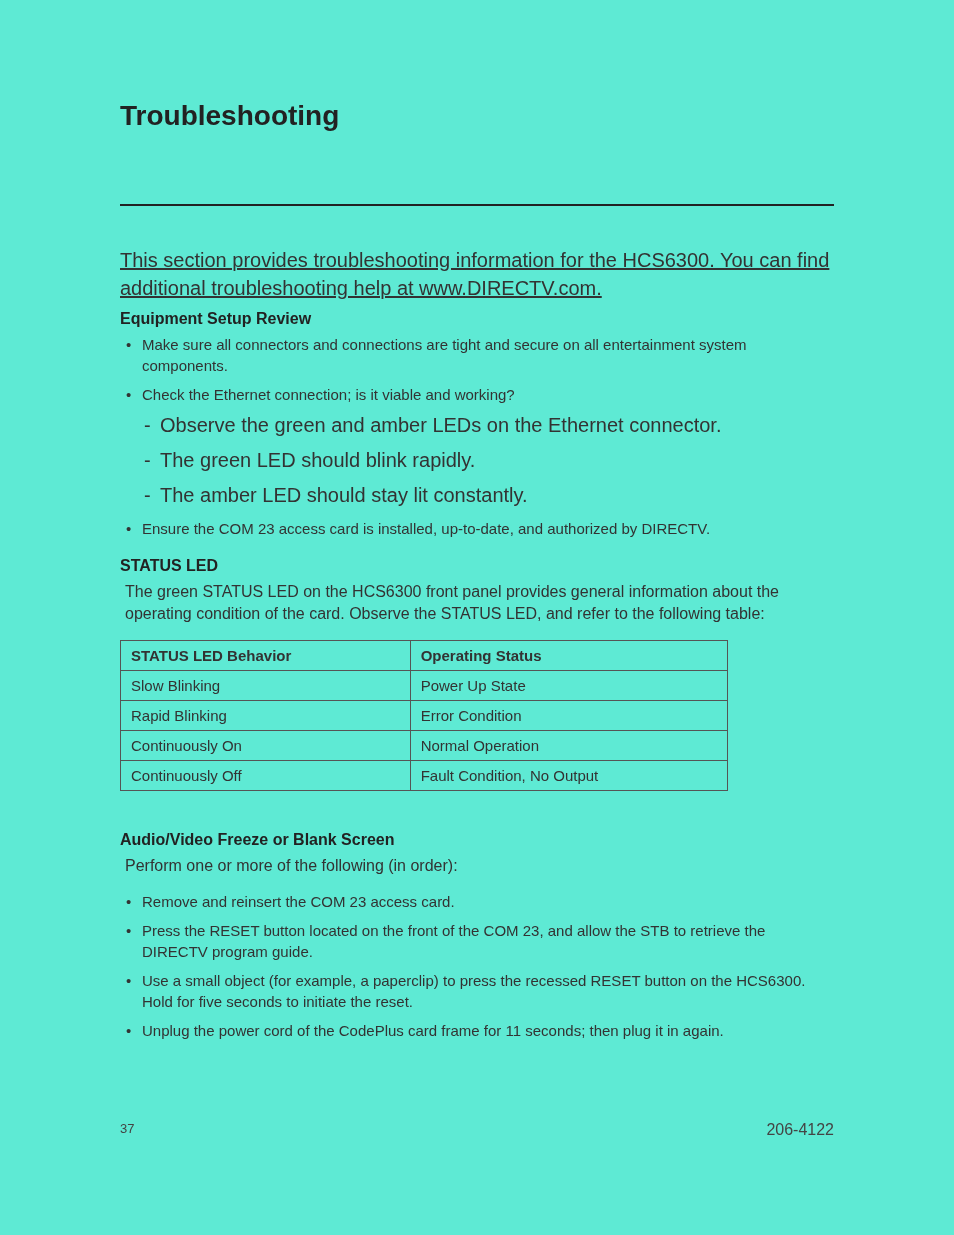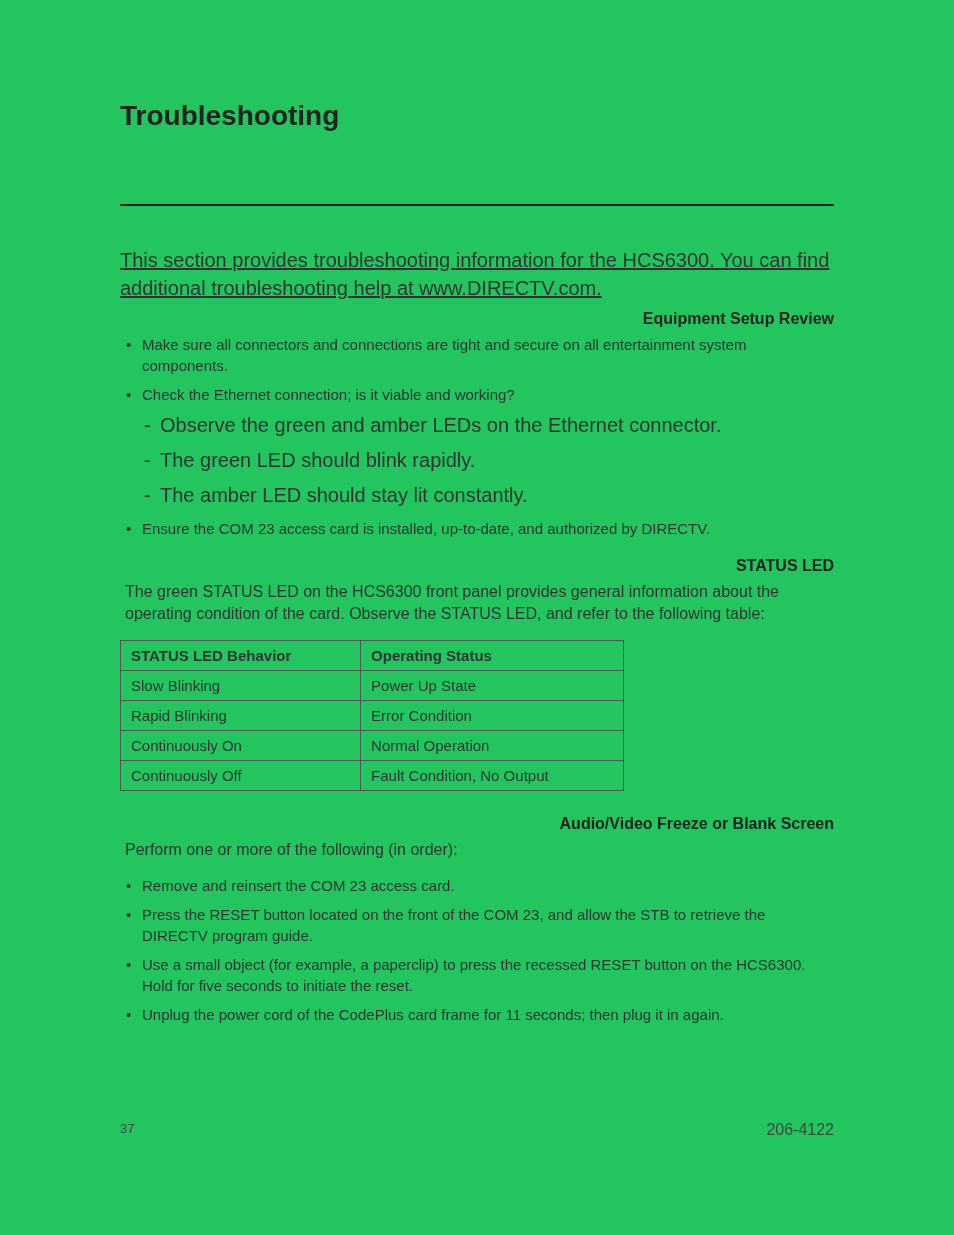--- a/index.html
+++ b/index.html
@@ -8,21 +8,21 @@
     color: #333;
     margin: 0;
     padding: 0;
   }
   .page {
     width: 954px;
     height: 1235px;
     box-sizing: border-box;
     padding: 100px 120px 40px 120px;
     position: relative;
-    background: #22c55e;
+    background: #5eead4;
   }
   h1.title {
     font-size: 28px;
     font-weight: bold;
     color: #222;
     margin: 0 0 72px 0;
   }
   .rule {
     border: none;
     border-top: 2px solid #222;
@@ -33,21 +33,20 @@
     line-height: 1.4;
     margin: 0 0 8px 0;
     color: #333;
     text-decoration: underline;
   }
   h2.section {
     font-size: 16px;
     font-weight: bold;
     margin: 0 0 6px 0;
     color: #222;
-    text-align: right;
   }
   h2.section.caps {
     text-transform: uppercase;
   }
   ul.bullets {
     list-style: none;
     padding: 0;
     margin: 0 0 18px 0;
   }
   ul.bullets > li {
@@ -87,22 +86,22 @@
     color: #333;
   }
   p.section-intro {
     font-size: 16px;
     line-height: 1.4;
     margin: 0 0 14px 5px;
     color: #333;
   }
   table.status-table {
     border-collapse: collapse;
-    width: 504px;
-    margin: 0 0 24px 0;
+    width: 608px;
+    margin: 0 0 40px 0;
   }
   table.status-table th,
   table.status-table td {
     border: 1px solid #555;
     padding: 6px 10px;
     font-size: 15px;
     text-align: left;
     color: #333;
   }
   table.status-table th {

